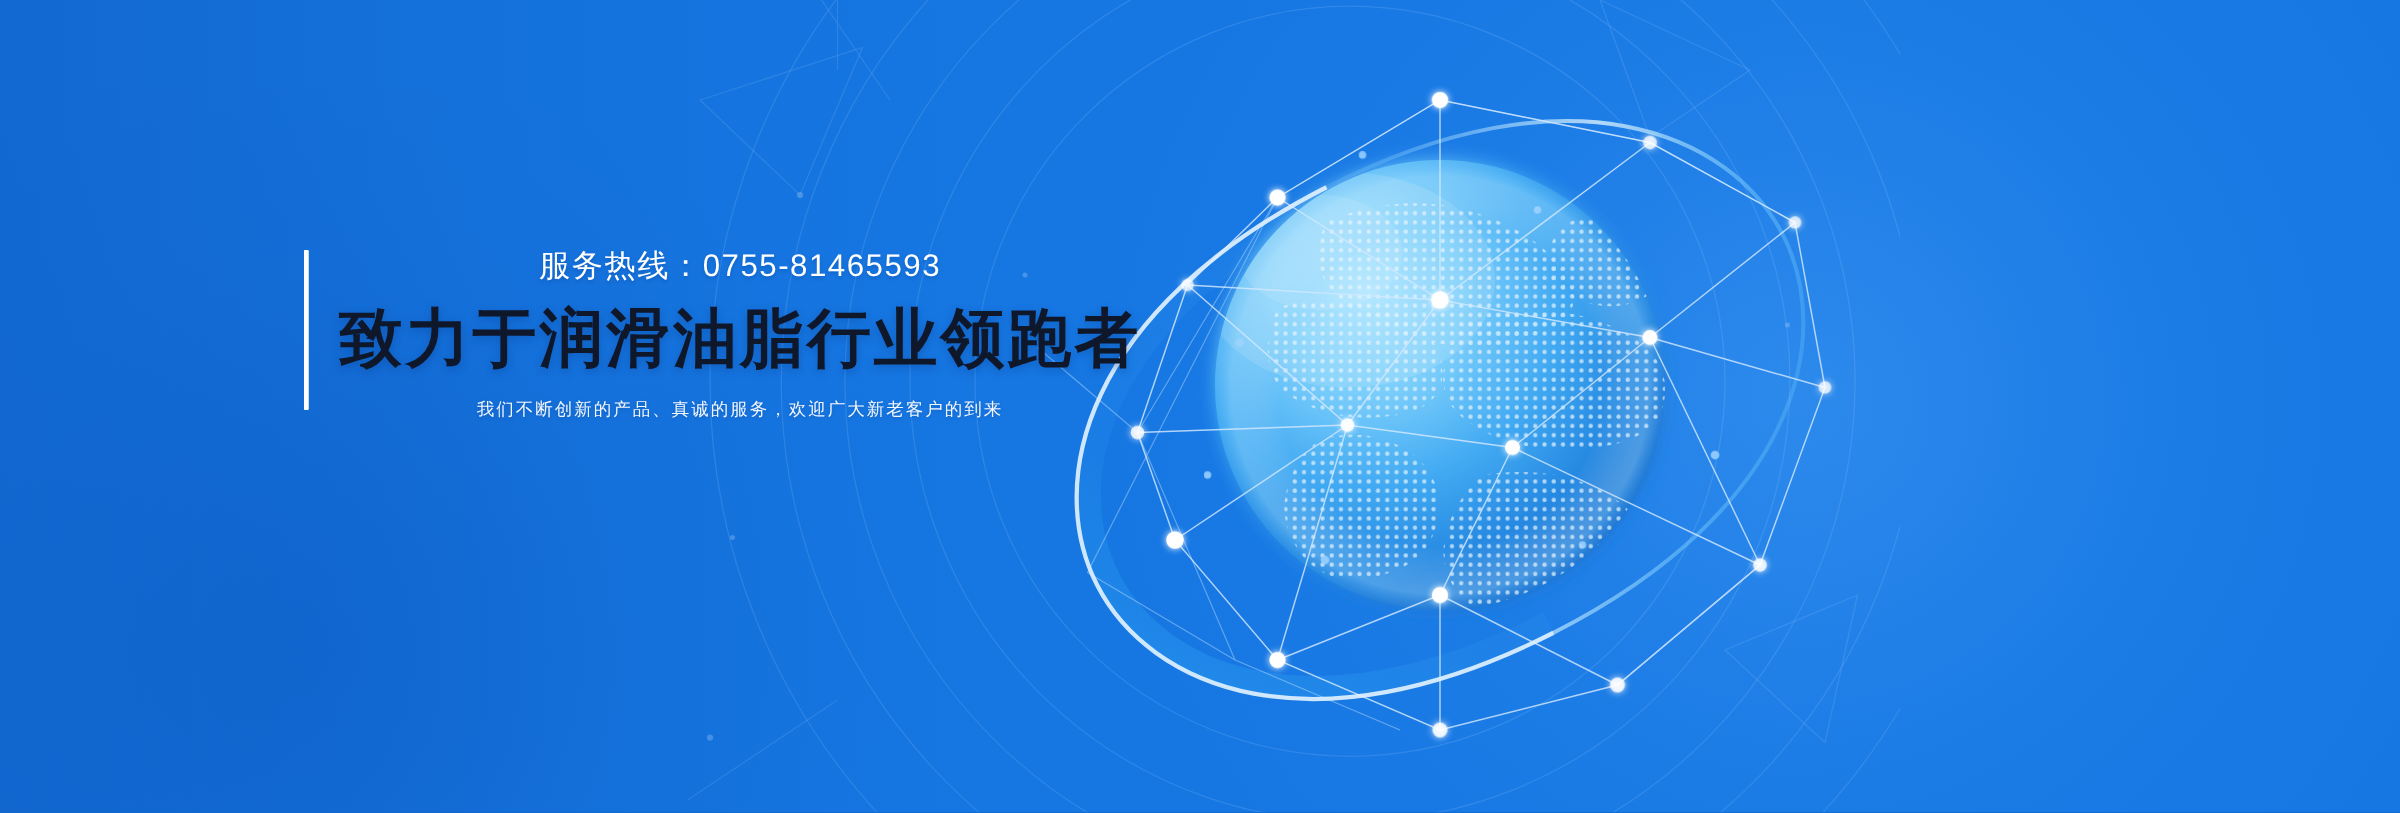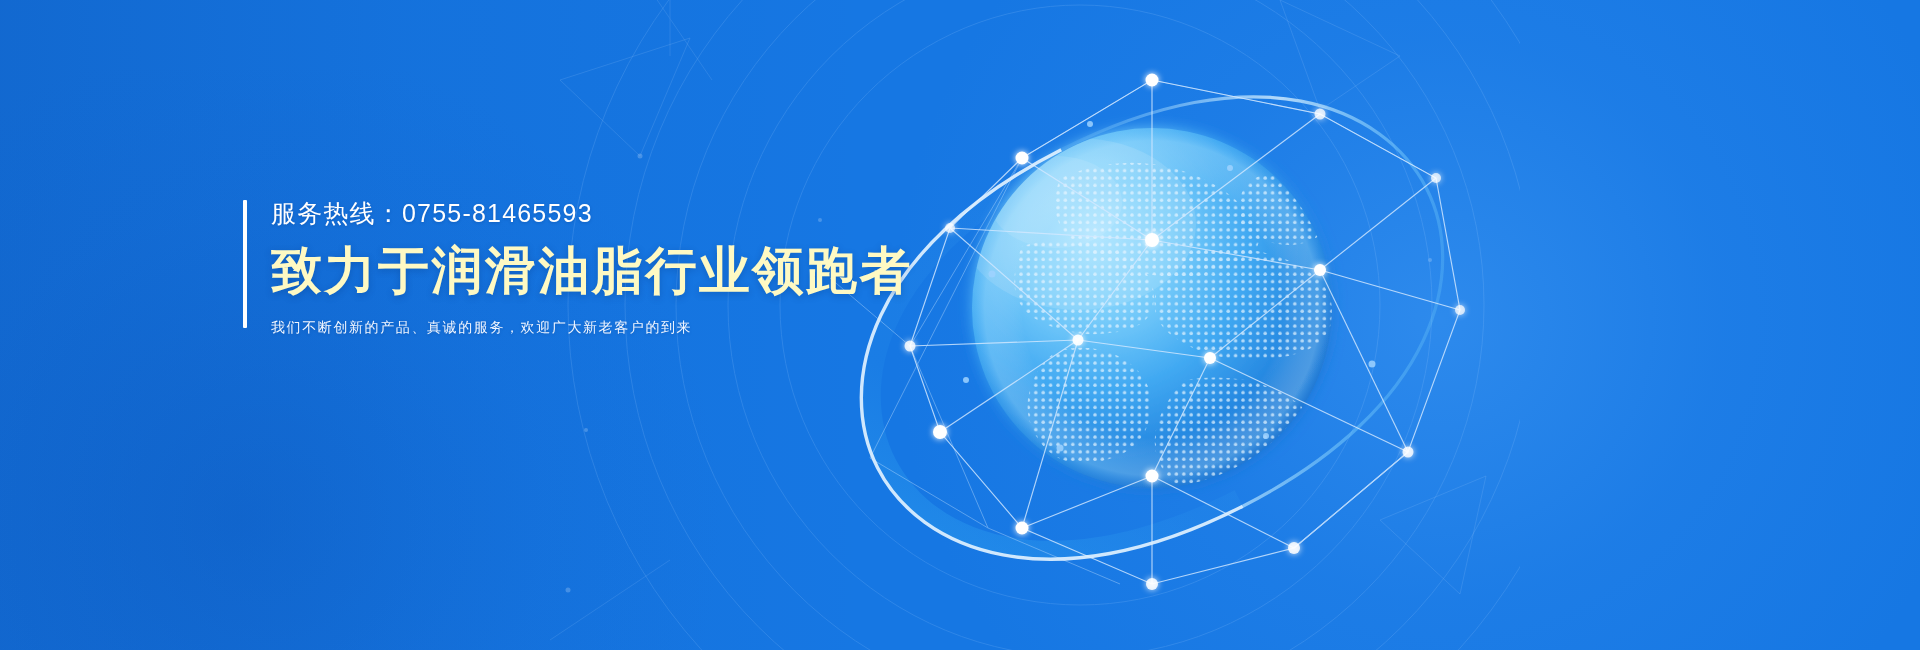--- a/index.html
+++ b/index.html
@@ -8,20 +8,21 @@
     width:1920px; height:650px;
     font-family:"Liberation Sans", "DejaVu Sans", sans-serif;
     overflow:hidden;
   }
 
   .banner {
     position:relative;
     width:1920px; height:650px;
     background:#1677e3;
     overflow:hidden;
+    text-align:center;
   }
 
   
   .bg-glow-right {
     position:absolute; right:-120px; top:-160px;
     width:1250px; height:1000px;
     background:radial-gradient(circle at 52% 48%,
         rgba(90,175,255,0.34) 0%,
         rgba(60,150,245,0.18) 34%,
         rgba(22,119,227,0.0) 66%);
@@ -65,21 +66,21 @@
   .hotline {
     color:#ffffff;
     font-size:25px;
     font-weight:400;
     letter-spacing:1.2px;
     line-height:34px;
     white-space:nowrap;
     text-shadow:0 1px 3px rgba(4,50,120,.28);
   }
   .headline {
-    color:#fef9c3;
+    color:#0f172a;
     font-size:51px;
     font-weight:700;
     letter-spacing:2.5px;
     line-height:66px;
     margin-top:8px;
     white-space:nowrap;
     text-shadow:0 2px 7px rgba(4,50,120,.30);
   }
   .subline {
     color:#f2f7ff;

